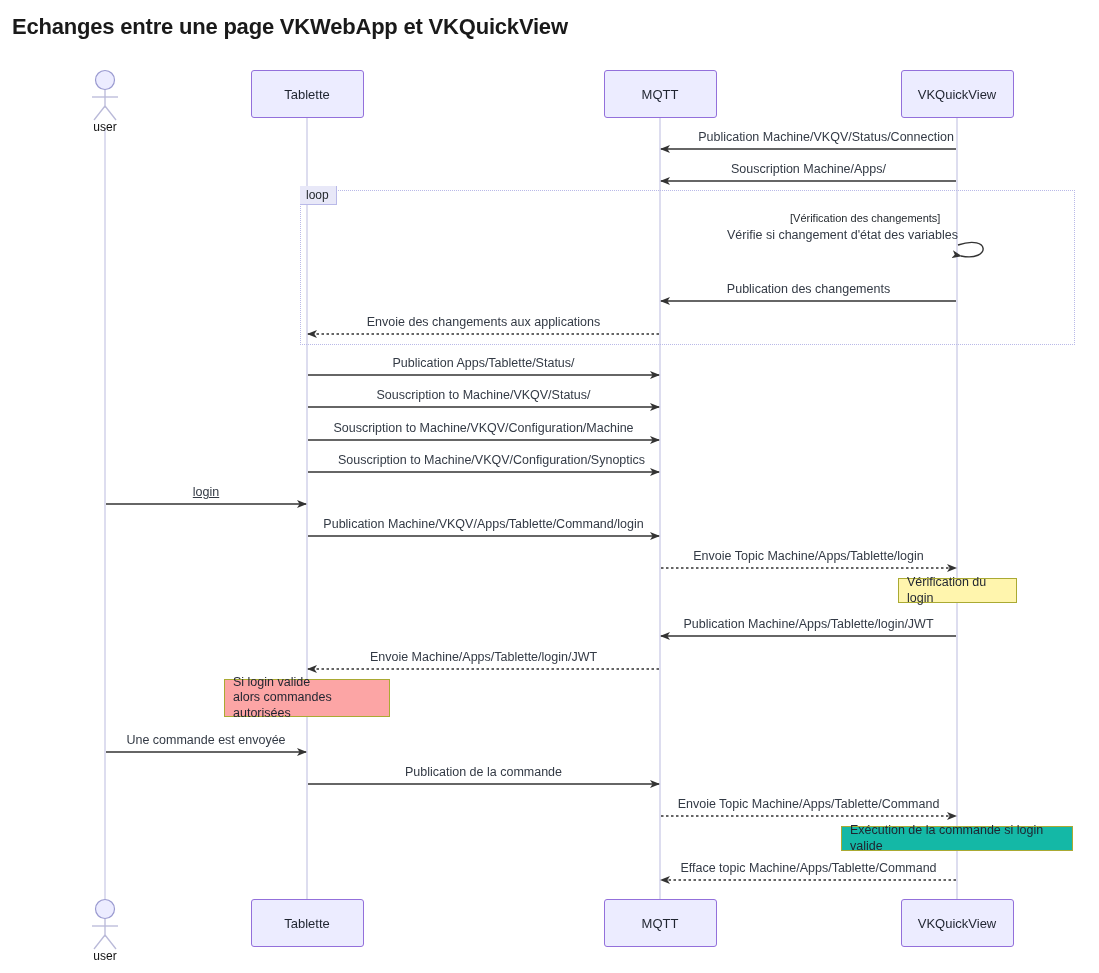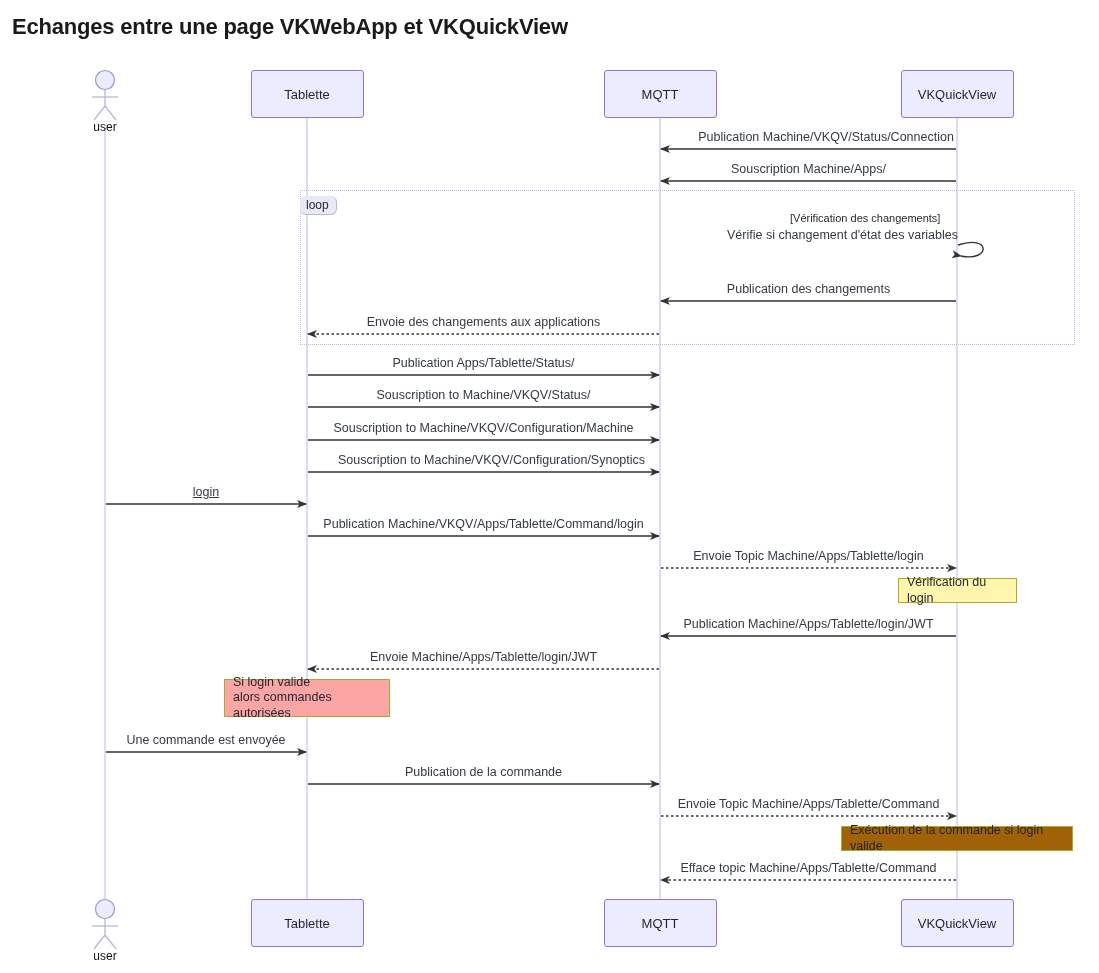--- a/index.html
+++ b/index.html
@@ -152,20 +152,20 @@
       <div class="msg" style="left: 483.5px; top: 650px;">Envoie Machine/Apps/Tablette/login/JWT</div>
       <div class="msg" style="left: 206px; top: 733px;">Une commande est envoyée</div>
       <div class="msg" style="left: 483.5px; top: 765px;">Publication de la commande</div>
       <div class="msg" style="left: 808.5px; top: 797px;">Envoie Topic Machine/Apps/Tablette/Command</div>
       <div class="msg" style="left: 808.5px; top: 861px;">Efface topic Machine/Apps/Tablette/Command</div>
     </div>
   <div id="notes-layer">
       <div class="note" style="left: 898px; top: 578px; width: 119px; height: 25px; background: rgb(255, 245, 173); border-color: rgb(170, 170, 51);">Vérification du login</div>
       <div class="note" style="left: 224px; top: 679px; width: 166px; height: 38px; background: #fca5a5; border-color: rgb(170, 170, 51);">Si login valide
 alors commandes autorisées</div>
-      <div class="note" style="left: 841px; top: 826px; width: 232px; height: 25px; background: #a16207; border-color: rgb(170, 170, 51);">Exécution de la commande si login valide</div>
+      <div class="note" style="left: 841px; top: 826px; width: 232px; height: 25px; background: #14b8a6; border-color: rgb(170, 170, 51);">Exécution de la commande si login valide</div>
     </div>
   <div id="fragment-layer">
       <div class="loopbox" style="left: 300px; top: 190px; width: 775px; height: 155px; border-color: rgb(185, 185, 232);"></div>
-      <div class="looplabel" style="left: 300px; top: 196px; background: rgb(232, 232, 248); border-radius: 6px;">loop</div>
+      <div class="looplabel" style="left: 300px; top: 186px; background: rgb(232, 232, 248);">loop</div>
       <div class="loopcond" style="left: 790px; top: 192px; transform: none;">[Vérification des changements]</div>
     </div>
 </div>
 
 </body></html>

